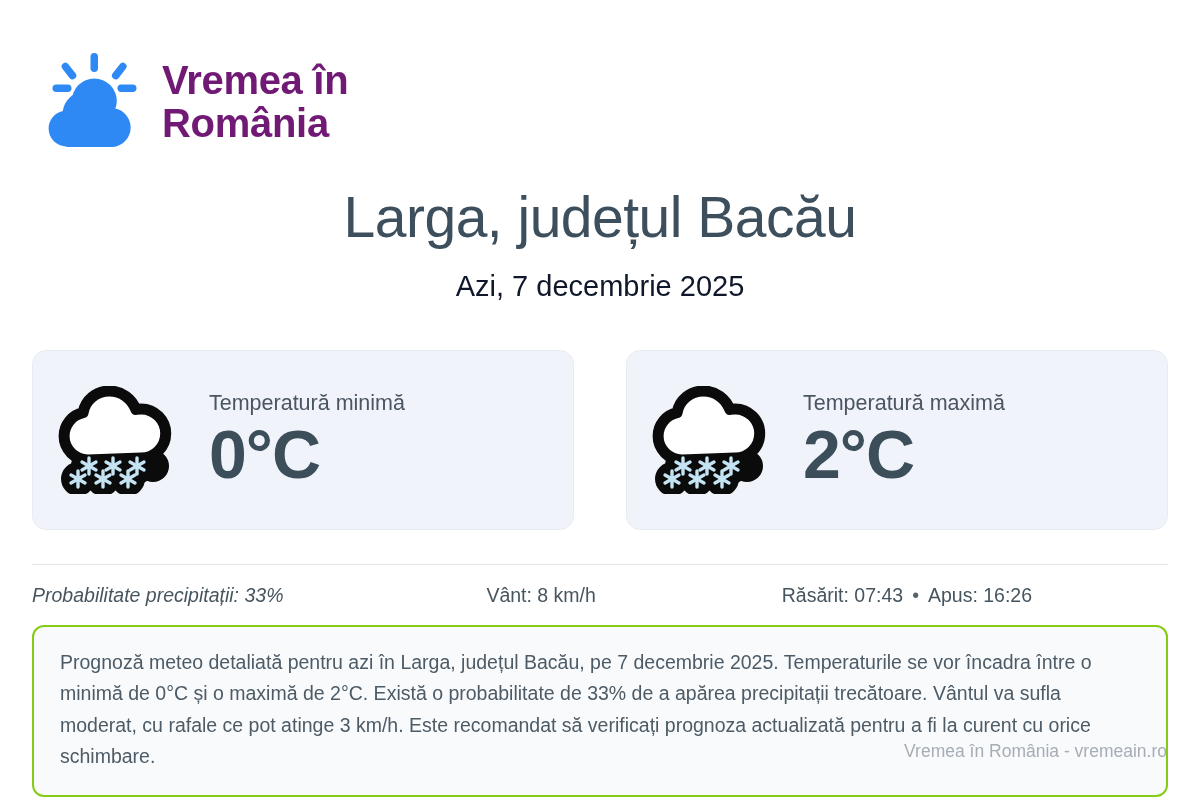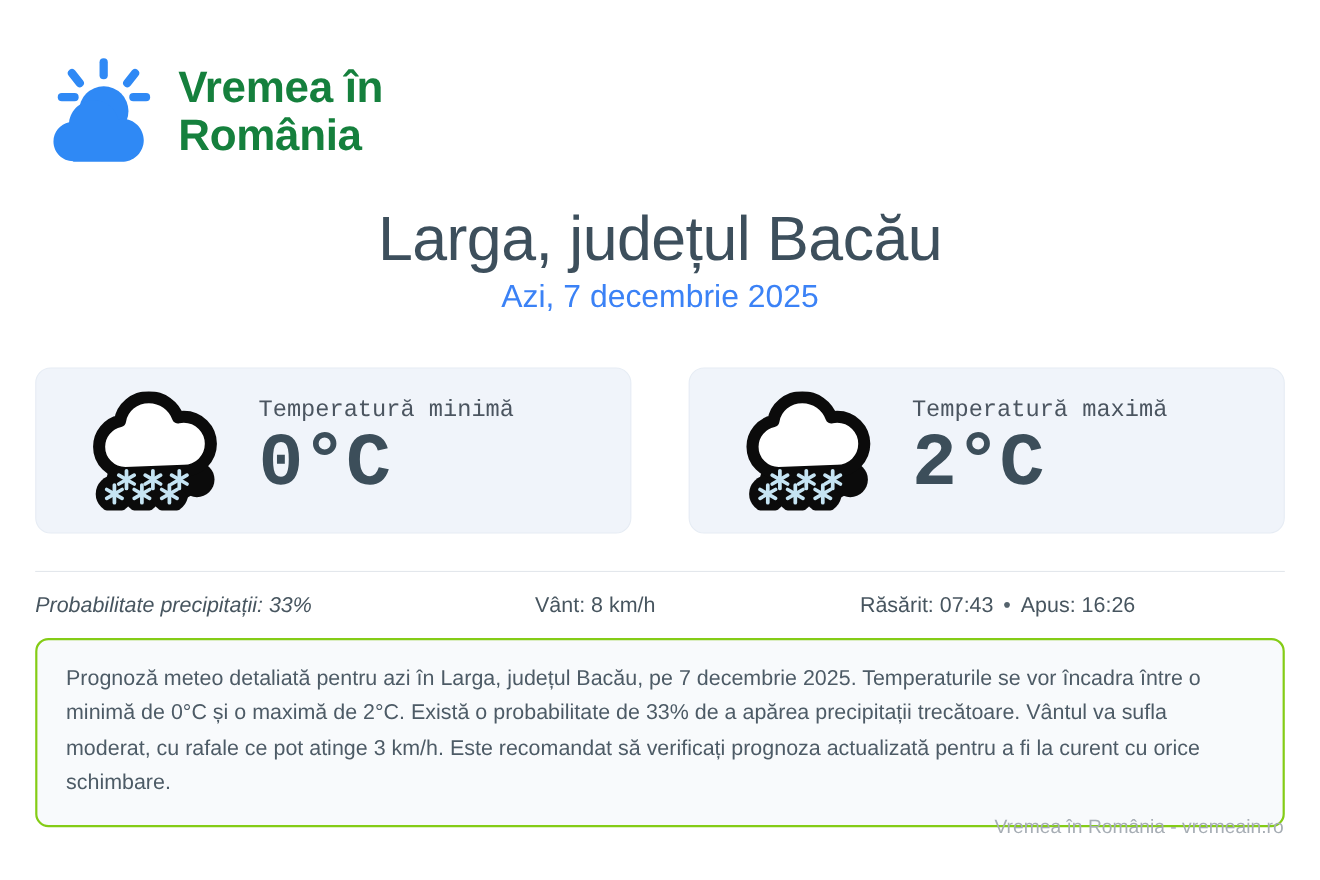--- a/index.html
+++ b/index.html
@@ -32,64 +32,63 @@
   .logo-mark {
     width: 108px;
     height: 104px;
     flex: 0 0 auto;
     display: block;
   }
   .logo-text {
     font-size: 40px;
     line-height: 1.08;
     font-weight: 700;
-    color: #15803d;
+    color: #701a75;
     letter-spacing: -0.3px;
     white-space: pre-line;
   }
 
   
   .title-block {
     text-align: center;
     margin-top: 32px;
   }
   .page-title {
     font-size: 57px;
     font-weight: 400;
     color: #3d4f5c;
     letter-spacing: -0.5px;
     margin: 0;
     line-height: 1.12;
   }
   .page-subtitle {
     font-size: 29px;
     font-weight: 400;
-    color: #3b82f6;
-    margin: 4px 0 0 0;
+    color: #0f172a;
+    margin: 20px 0 0 0;
     line-height: 1.15;
   }
 
   
   .cards-row {
     display: flex;
     gap: 52px;
     margin: 47px 32px 0 32px;
   }
   .temp-card {
     flex: 1 1 0;
     min-width: 0;
     background: #f0f4fa;
     border: 1px solid #e6ecf4;
     border-radius: 14px;
-    height: 151px;
+    height: 180px;
     display: flex;
     align-items: center;
-    padding: 0 14px 0 46px;
+    padding: 0 14px 0 20px;
     gap: 24px;
-    font-family: Liberation Mono, monospace;
   }
   .snow-icon {
     width: 132px;
     height: 108px;
     flex: 0 0 auto;
     display: block;
   }
   .card-texts {
     display: flex;
     flex-direction: column;

